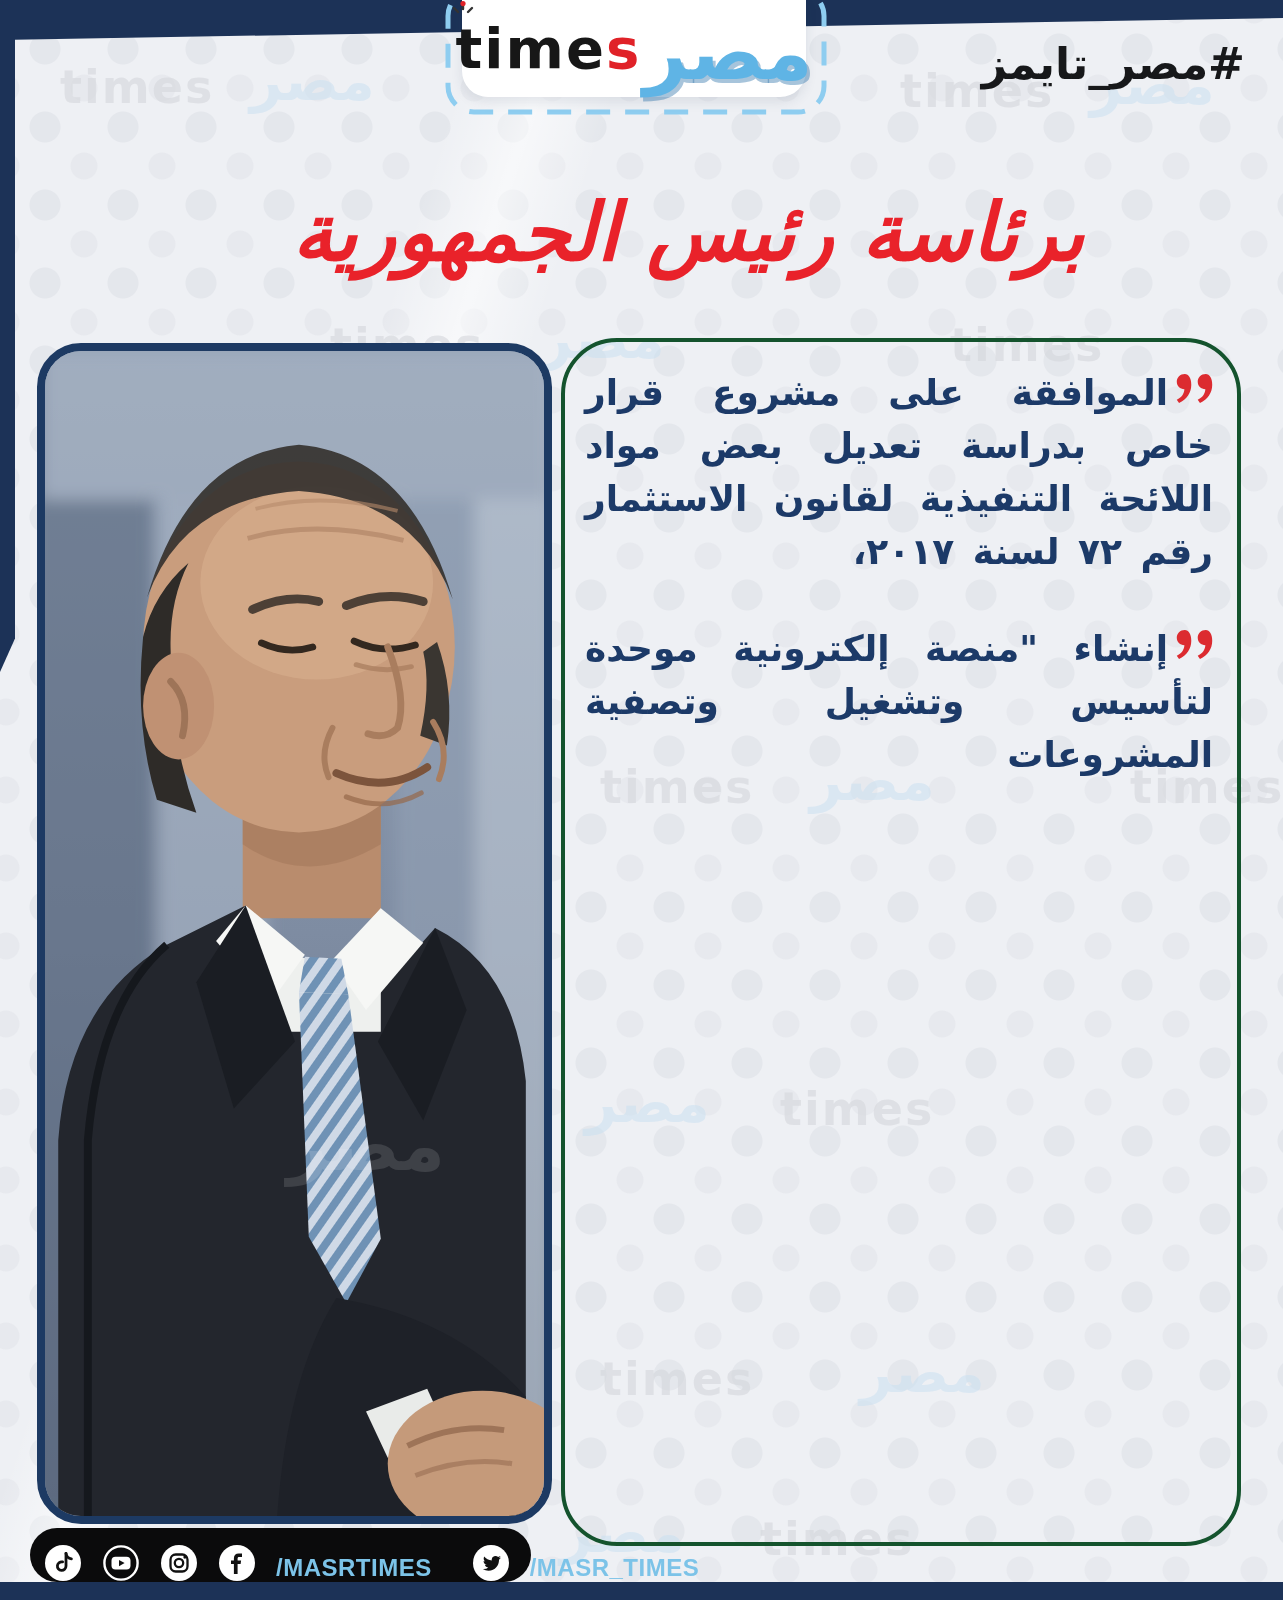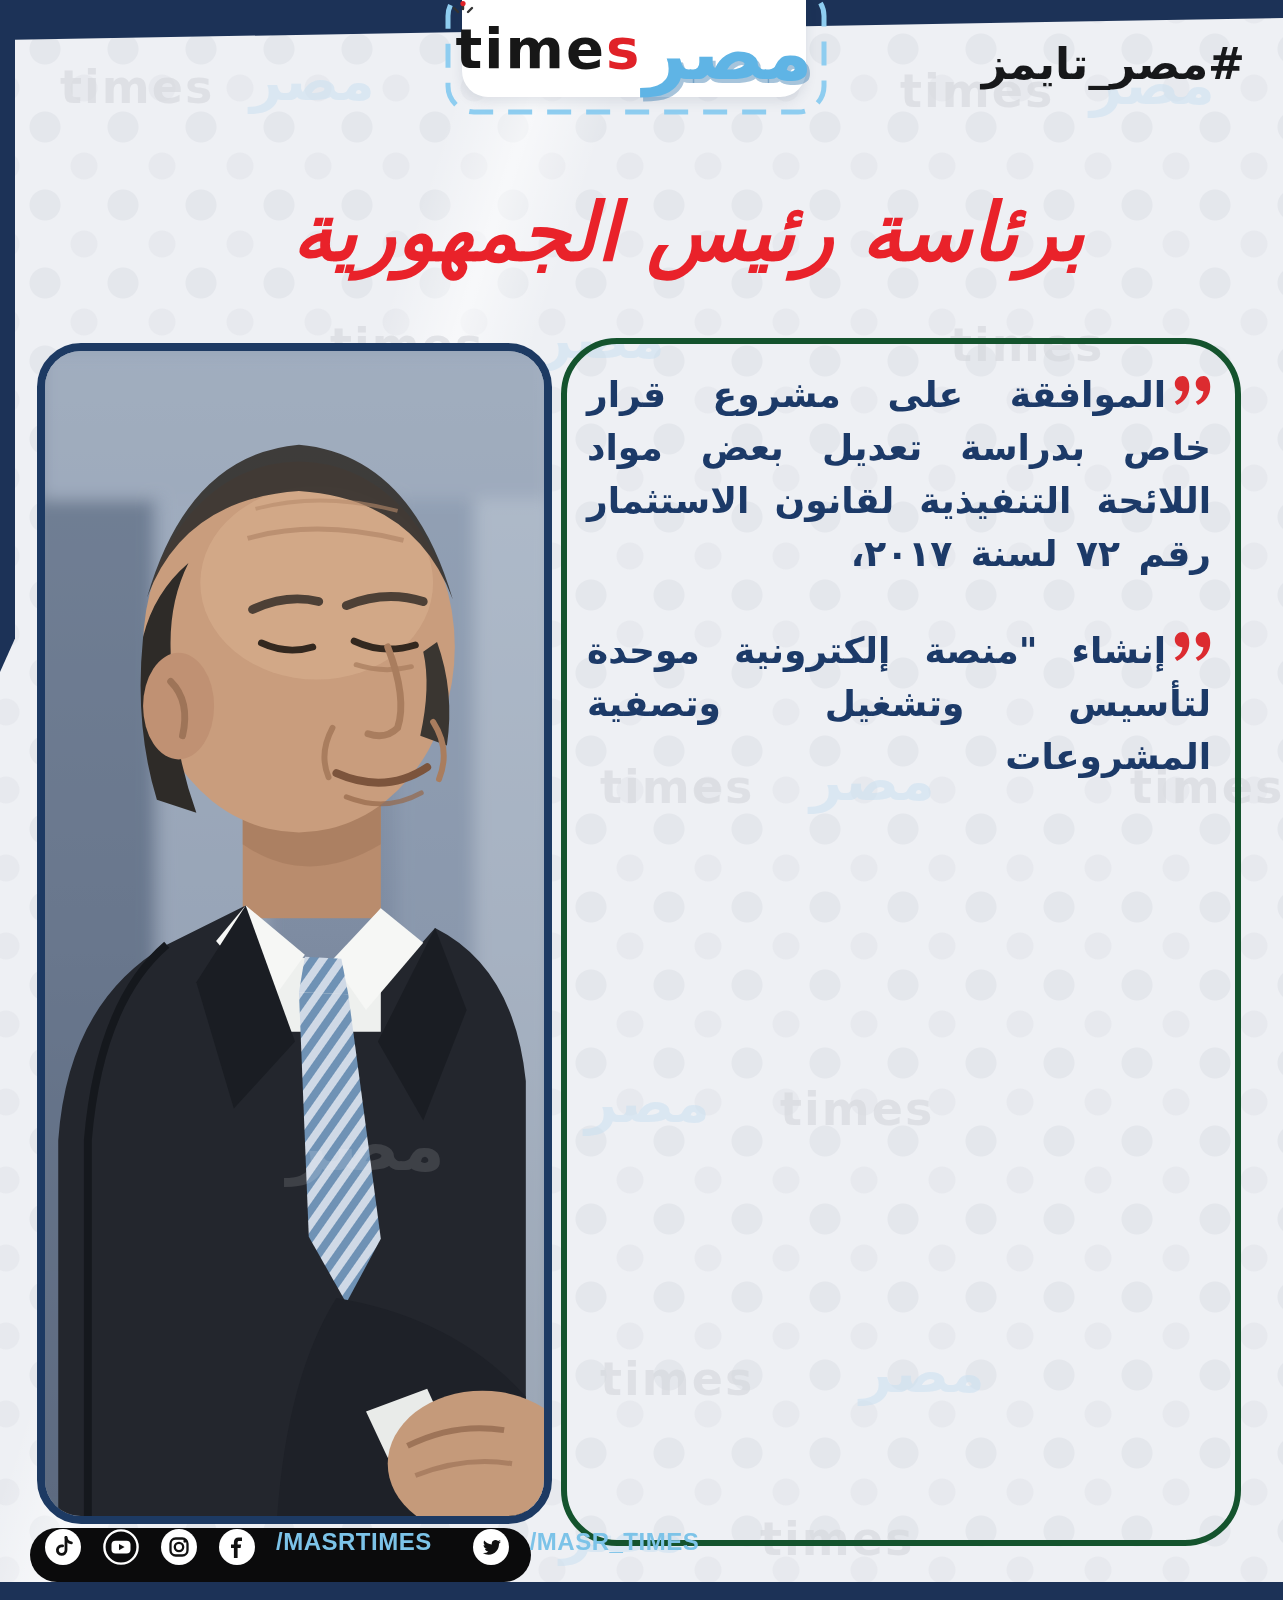--- a/index.html
+++ b/index.html
@@ -57,35 +57,35 @@
     font-size:80px;font-weight:bold;color:#e9222a;font-style:italic;}
   
   .photo-frame{
     position:absolute;left:37px;top:343px;width:515px;height:1181px;z-index:3;
     border:8px solid #1d3a63;border-radius:44px;box-sizing:border-box;overflow:hidden;background:#8c99ad;
   }
   .photo-frame svg{display:block;width:100%;height:100%;}
   
   .panel{
     position:absolute;left:561px;top:338px;width:680px;height:1208px;z-index:3;
-    border:6px solid #14532d;border-radius:56px;box-sizing:border-box;
+    border:4px solid #14532d;border-radius:56px;box-sizing:border-box;
     padding:24px 24px 8px 20px;direction:rtl;
   }
   .bullet{
     font-size:36px;font-weight:bold;color:#1c3a68;line-height:53px;
     text-align:justify;word-spacing:6px;margin-bottom:44px;
   }
   .bullet:last-child{margin-bottom:0;}
   .qmark{display:inline-block;vertical-align:top;margin-left:8px;margin-top:8px;}
   .qmark svg{width:37px;height:29px;display:block;}
   
   .social-pill{
     position:absolute;left:30px;top:1528px;width:501px;height:54px;z-index:6;
     background:#0b0b0c;border-radius:28px;box-sizing:border-box;
-    display:flex;align-items:flex-start;padding:0 14px;gap:20px;
+    display:flex;align-items:flex-end;padding:0 14px;gap:20px;
   }
   .sicon{width:38px;height:38px;flex:0 0 auto;}
   .sicon svg{display:block;width:38px;height:38px;}
   .handle{color:#7cc3e8;font-weight:bold;font-size:24px;letter-spacing:.5px;
     font-family:"Liberation Sans",sans-serif;white-space:nowrap;}
   .spacer{flex:1;}
 </style>
 </head>
 <body>
 

